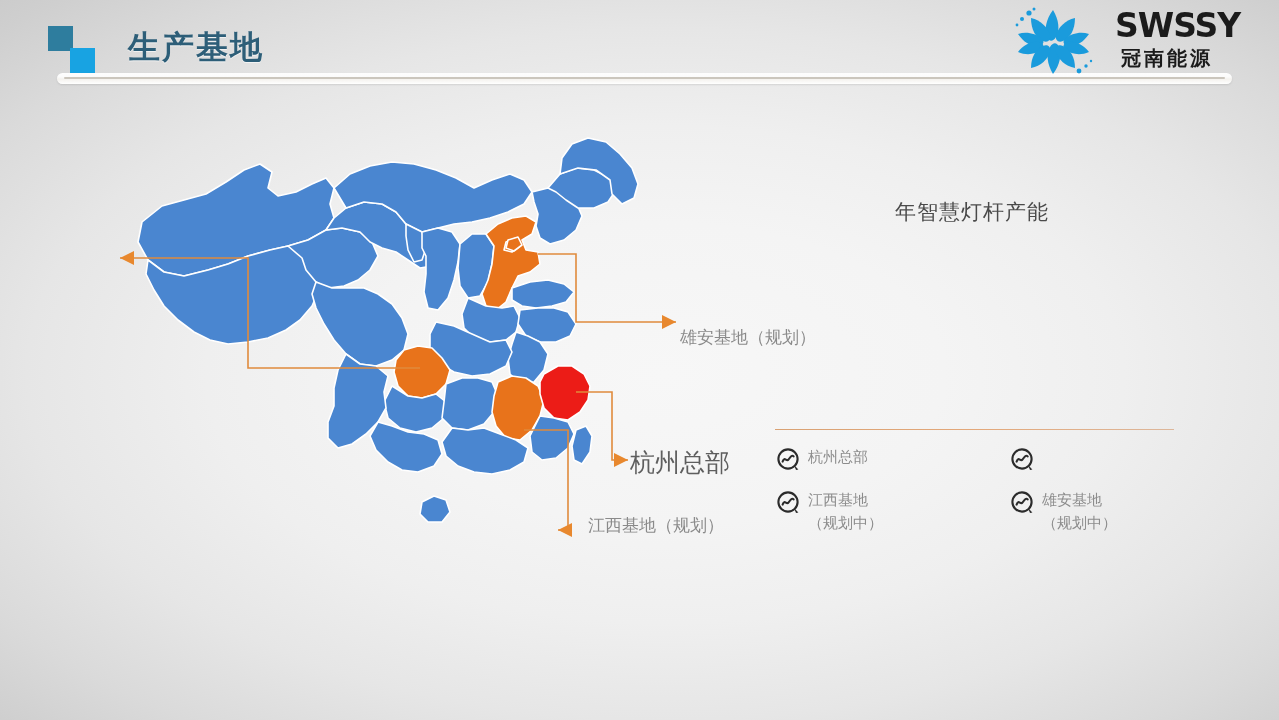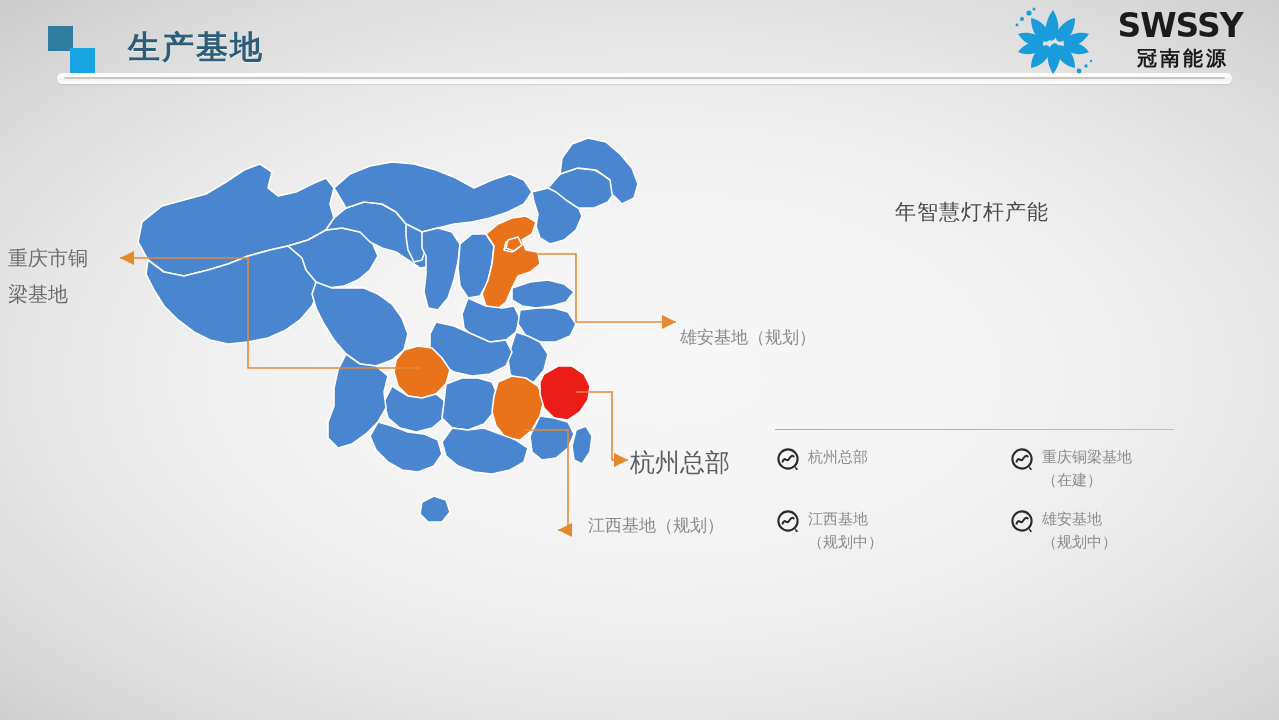--- a/index.html
+++ b/index.html
@@ -89,24 +89,23 @@
   }
   .logo-mark {
     position: absolute;
     left: 0;
     top: 0;
     width: 92px;
     height: 72px;
   }
   .logo-text {
     position: absolute;
-    left: 92px;
+    left: 108px;
     top: 2px;
     width: 162px;
-    text-align: center;
   }
   .logo-en {
     font-size: 33px;
     font-weight: bold;
     color: #1b1b1b;
     letter-spacing: -1px;
     font-family: "DejaVu Sans", "Liberation Sans", sans-serif;
     line-height: 36px;
   }
   .logo-cn {
@@ -371,22 +370,20 @@
       </g>
       <g fill="#e8882e">
         <polygon points="0,128 14,121 14,135"></polygon>
         <polygon points="556,192 542,185 542,199"></polygon>
         <polygon points="508,330 494,323 494,337"></polygon>
         <polygon points="438,400 452,393 452,407"></polygon>
       </g>
     </svg>
   </div>
 
-  <div class="callout callout-chongqing">重庆市铜
-梁基地</div>
   <div class="callout callout-xiongan">雄安基地（规划）</div>
   <div class="callout callout-hangzhou">杭州总部</div>
   <div class="callout callout-jiangxi">江西基地（规划）</div>
 
   <div class="stat-block">
     <div class="stat-caption">年智慧灯杆产能</div>
   </div>
 
   <div class="plan-panel">
     <div class="plan-divider"></div>
@@ -404,22 +401,20 @@
       </div>
 
       <div class="plan-item col-right">
         <span class="plan-icon">
           <svg width="26" height="26" viewBox="0 0 26 26">
             <circle cx="12" cy="12" r="9.6" fill="none" stroke="#2b2b2b" stroke-width="2.1"></circle>
             <path d="M6.6 14.6 C8.6 8.8 10.4 15.4 12.6 12.4 C14.4 9.9 16 7.6 17.6 9.4" fill="none" stroke="#2b2b2b" stroke-width="2.1" stroke-linecap="round"></path>
             <path d="M18 18 L22.4 22.6 L20 23 Z" fill="#2b2b2b"></path>
           </svg>
         </span>
-        <span class="plan-label">重庆铜梁基地
-（在建）</span>
       </div>
 
       <div class="plan-item">
         <span class="plan-icon">
           <svg width="26" height="26" viewBox="0 0 26 26">
             <circle cx="12" cy="12" r="9.6" fill="none" stroke="#2b2b2b" stroke-width="2.1"></circle>
             <path d="M6.6 14.6 C8.6 8.8 10.4 15.4 12.6 12.4 C14.4 9.9 16 7.6 17.6 9.4" fill="none" stroke="#2b2b2b" stroke-width="2.1" stroke-linecap="round"></path>
             <path d="M18 18 L22.4 22.6 L20 23 Z" fill="#2b2b2b"></path>
           </svg>
         </span>

